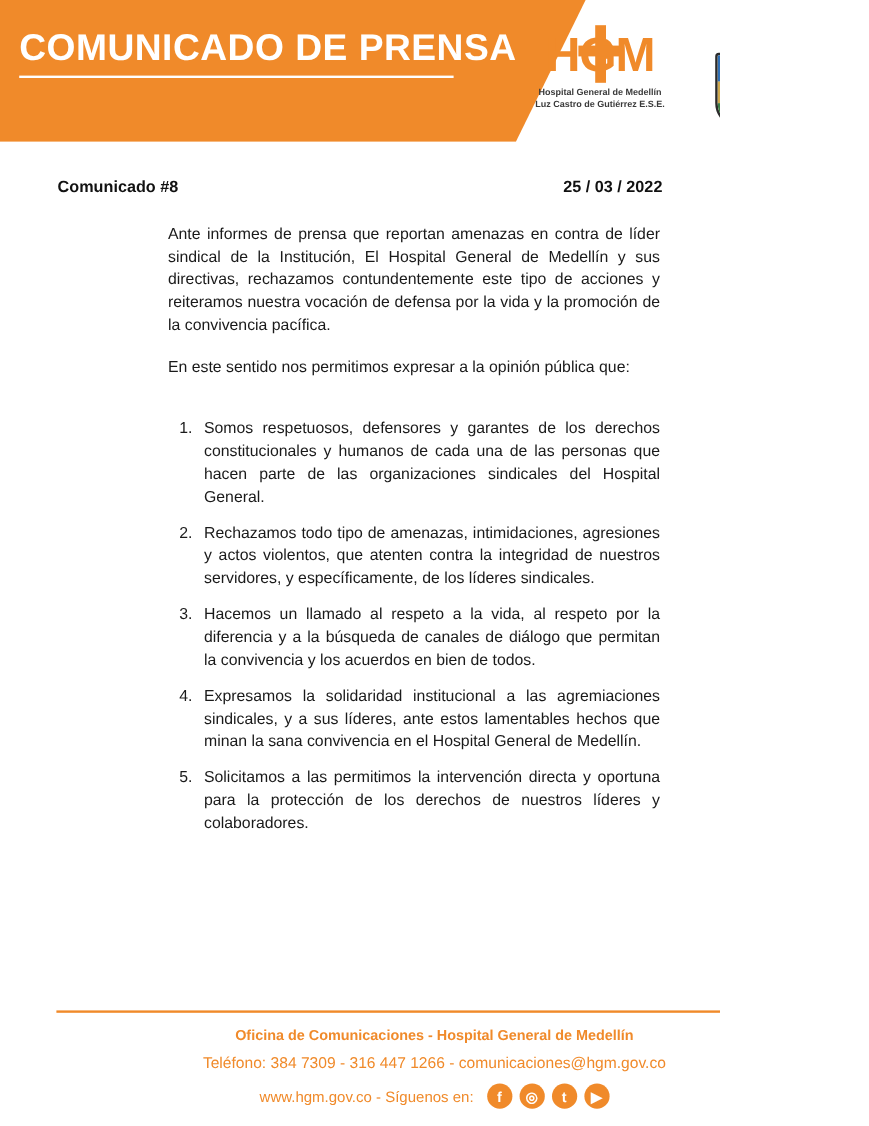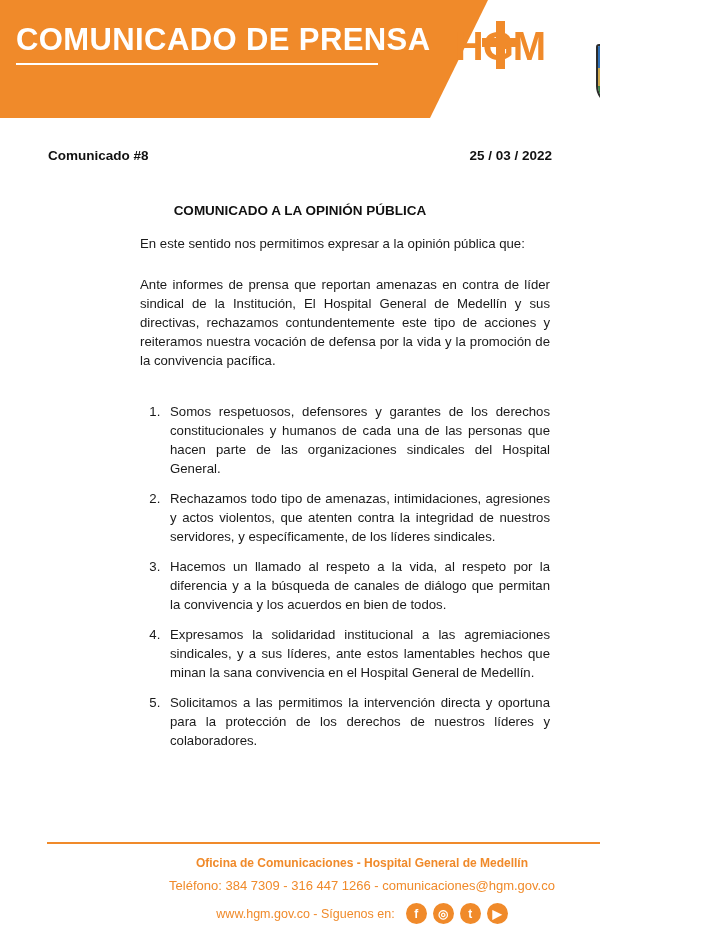--- a/index.html
+++ b/index.html
@@ -270,45 +270,48 @@
   <div class="header">
     <div class="header-band"></div>
     <div class="header-title">COMUNICADO DE PRENSA</div>
     <div class="header-rule"></div>
 
     <div class="hgm-logo">
       <div class="hgm-mark">
         <div class="hgm-letters">HGM</div>
         <div class="hgm-cross-v"></div>
         <div class="hgm-cross-h"></div>
+      </div>
+      <div class="hgm-caption">
+        <div>Hospital General de Medellín</div>
+        <div>Luz Castro de Gutiérrez E.S.E.</div>
       </div>
     </div>
 
     <div class="alcaldia">
       <div class="shield">
         <div class="sh-top"></div>
         <div class="sh-mid"></div>
         <div class="sh-bot"></div>
         <div class="sh-fig"></div>
       </div>
       <div class="alcaldia-divider"></div>
       <div class="alcaldia-text">Alcaldía de Medellín</div>
     </div>
   </div>
 
   <div class="meta-row">
     <div>Comunicado #8</div>
     <div>25 / 03 / 2022</div>
   </div>
 
-  <div class="doc-title">COMUNICADO A LA OPINIÓN PÚBLICA</div>
 
   <div class="body-block">
+    <p class="para">Ante informes de prensa que reportan amenazas en contra de líder sindical de la Institución, El Hospital General de Medellín y sus directivas, rechazamos contundentemente este tipo de acciones y reiteramos nuestra vocación de defensa por la vida y la promoción de la convivencia pacífica.</p>
     <p class="para tight">En este sentido nos permitimos expresar a la opinión pública que:</p>
-    <p class="para">Ante informes de prensa que reportan amenazas en contra de líder sindical de la Institución, El Hospital General de Medellín y sus directivas, rechazamos contundentemente este tipo de acciones y reiteramos nuestra vocación de defensa por la vida y la promoción de la convivencia pacífica.</p>
     <ol class="items">
       <li>Somos respetuosos, defensores y garantes de los derechos constitucionales y humanos de cada una de las personas que hacen parte de las organizaciones sindicales del Hospital General.</li>
       <li>Rechazamos todo tipo de amenazas, intimidaciones, agresiones y actos violentos, que atenten contra la integridad de nuestros servidores, y específicamente, de los líderes sindicales.</li>
       <li>Hacemos un llamado al respeto a la vida, al respeto por la diferencia y a la búsqueda de canales de diálogo que permitan la convivencia y los acuerdos en bien de todos.</li>
       <li>Expresamos la solidaridad institucional a las agremiaciones sindicales, y a sus líderes, ante estos lamentables hechos que minan la sana convivencia en el Hospital General de Medellín.</li>
       <li>Solicitamos a las permitimos la intervención directa y oportuna para la protección de los derechos de nuestros líderes y colaboradores.</li>
     </ol>
   </div>
 
   <div class="footer">

